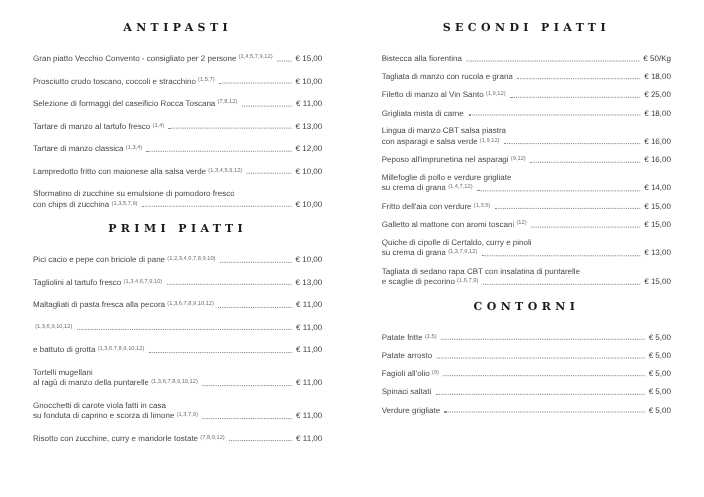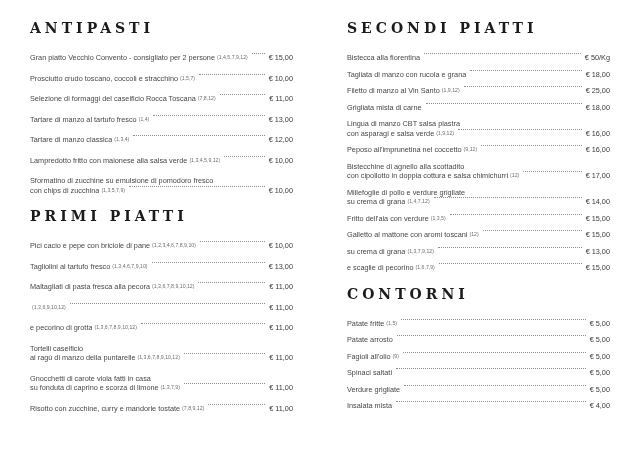--- a/index.html
+++ b/index.html
@@ -14,31 +14,32 @@
     background: #ffffff;
     display: flex;
     padding: 14px 30px 8px 30px;
     gap: 54px;
     overflow: hidden;
   }
   .col { flex: 1; min-width: 0; }
   .section-title {
     font-family: "DejaVu Serif", serif;
     font-weight: 700;
-    font-size: 14px;
+    font-size: 10px;
     letter-spacing: 4px;
+    text-align: center;
     color: #1b1b1b;
     margin: 6px 0 17px 0;
     white-space: nowrap;
   }
   .col .section + .section .section-title { margin-top: 13px; }
   .item { color: #474747; font-size: 7.3px; line-height: 9.5px; }
   .col-left  .item { margin-bottom: 11px; }
   .col-right .item { margin-bottom: 7px; }
-  .line { display: flex; align-items: flex-start; }
+  .line { display: flex; align-items: flex-end; }
   .txt { white-space: nowrap; overflow: hidden; }
   .allerg { font-size: 5.2px; color: #6e6e6e; margin-left: 2px; white-space: nowrap; flex: 0 0 auto; }
   .dots { flex: 1 1 auto; min-width: 8px; border-bottom: 1px dotted #8d8d8d; margin: 0 4px 2px 4px; }
   .price { white-space: nowrap; color: #3a3a3a; flex: 0 0 auto; }
 </style>
 </head>
 <body>
 
 <div class="page">
   <div class="col col-left">
@@ -132,29 +133,29 @@
         </div>
         <div class="item">
           <div class="line">
             <span class="allerg">(1,3,6,9,10,12)</span>
             <span class="dots"></span>
             <span class="price">€ 11,00</span>
           </div>
         </div>
         <div class="item">
           <div class="line">
-            <span class="txt">e pecorino di grotta</span>
+            <span class="txt">e battuto di grotta</span>
             <span class="allerg">(1,3,6,7,8,9,10,12)</span>
             <span class="dots"></span>
             <span class="price">€ 11,00</span>
           </div>
         </div>
         <div class="item">
           <div class="line">
-            <span class="txt">Tortelli caseificio</span>
+            <span class="txt">Tortelli mugellani</span>
           </div>
           <div class="line">
             <span class="txt">al ragù di manzo della puntarelle</span>
             <span class="allerg">(1,3,6,7,8,9,10,12)</span>
             <span class="dots"></span>
             <span class="price">€ 11,00</span>
           </div>
         </div>
         <div class="item">
           <div class="line">
@@ -215,35 +216,24 @@
           </div>
           <div class="line">
             <span class="txt">con asparagi e salsa verde</span>
             <span class="allerg">(1,9,12)</span>
             <span class="dots"></span>
             <span class="price">€ 16,00</span>
           </div>
         </div>
         <div class="item">
           <div class="line">
-            <span class="txt">Peposo all'imprunetina nel coccetto</span>
+            <span class="txt">Peposo all'imprunetina nel asparagi</span>
             <span class="allerg">(9,12)</span>
             <span class="dots"></span>
             <span class="price">€ 16,00</span>
-          </div>
-        </div>
-        <div class="item">
-          <div class="line">
-            <span class="txt">Bistecchine di agnello alla scottadito</span>
-          </div>
-          <div class="line">
-            <span class="txt">con cipollotto in doppia cottura e salsa chimichurri</span>
-            <span class="allerg">(12)</span>
-            <span class="dots"></span>
-            <span class="price">€ 17,00</span>
           </div>
         </div>
         <div class="item">
           <div class="line">
             <span class="txt">Millefoglie di pollo e verdure grigliate</span>
           </div>
           <div class="line">
             <span class="txt">su crema di grana</span>
             <span class="allerg">(1,4,7,12)</span>
             <span class="dots"></span>
@@ -261,27 +251,33 @@
         <div class="item">
           <div class="line">
             <span class="txt">Galletto al mattone con aromi toscani</span>
             <span class="allerg">(12)</span>
             <span class="dots"></span>
             <span class="price">€ 15,00</span>
           </div>
         </div>
         <div class="item">
           <div class="line">
+            <span class="txt">Quiche di cipolle di Certaldo, curry e pinoli</span>
+          </div>
+          <div class="line">
             <span class="txt">su crema di grana</span>
             <span class="allerg">(1,3,7,9,12)</span>
             <span class="dots"></span>
             <span class="price">€ 13,00</span>
           </div>
         </div>
         <div class="item">
+          <div class="line">
+            <span class="txt">Tagliata di sedano rapa CBT con insalatina di puntarelle</span>
+          </div>
           <div class="line">
             <span class="txt">e scaglie di pecorino</span>
             <span class="allerg">(1,6,7,9)</span>
             <span class="dots"></span>
             <span class="price">€ 15,00</span>
           </div>
         </div>
       </div>
       <div class="section">
         <div class="section-title">CONTORNI</div>
@@ -313,24 +309,17 @@
             <span class="txt">Spinaci saltati</span>
             <span class="dots"></span>
             <span class="price">€ 5,00</span>
           </div>
         </div>
         <div class="item">
           <div class="line">
             <span class="txt">Verdure grigliate</span>
             <span class="dots"></span>
             <span class="price">€ 5,00</span>
-          </div>
-        </div>
-        <div class="item">
-          <div class="line">
-            <span class="txt">Insalata mista</span>
-            <span class="dots"></span>
-            <span class="price">€ 4,00</span>
           </div>
         </div>
       </div>
     </div>
 </div>
 
 </body></html>

